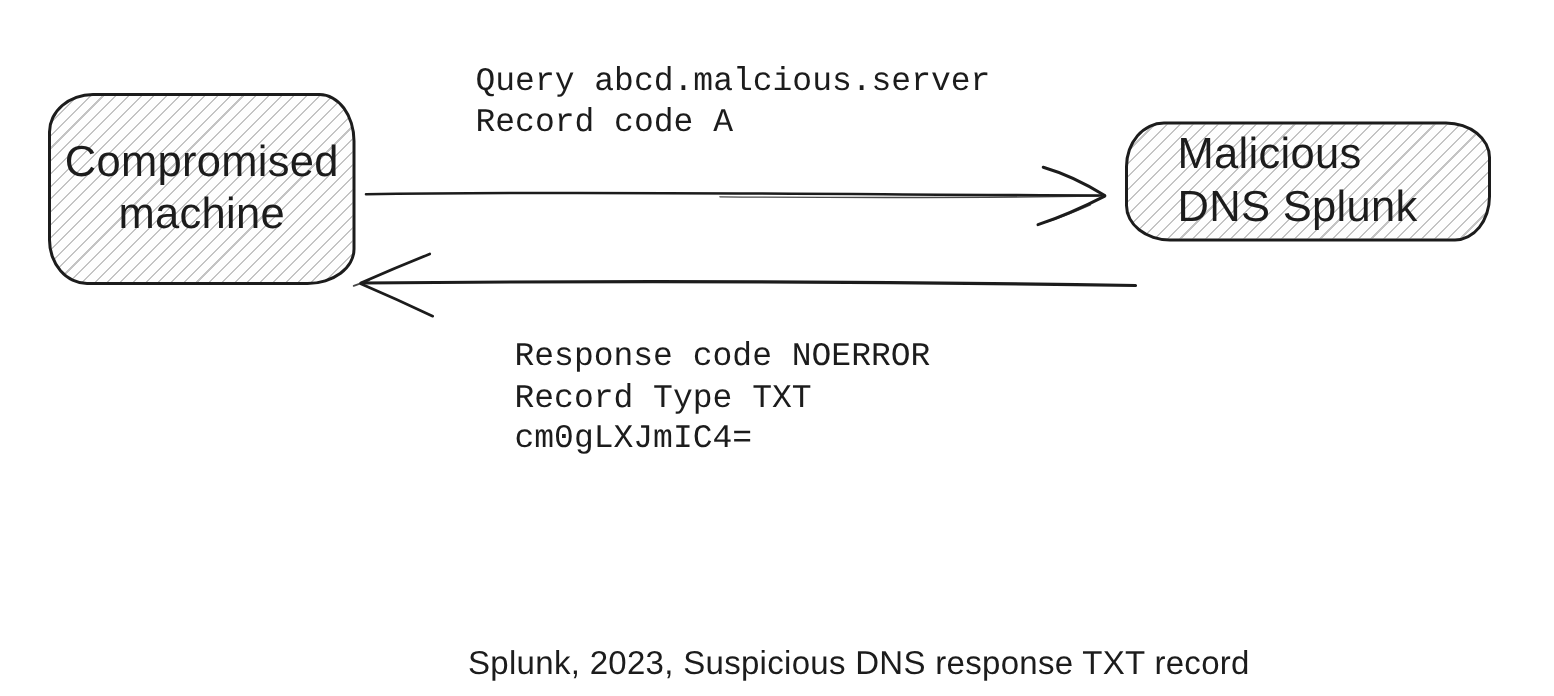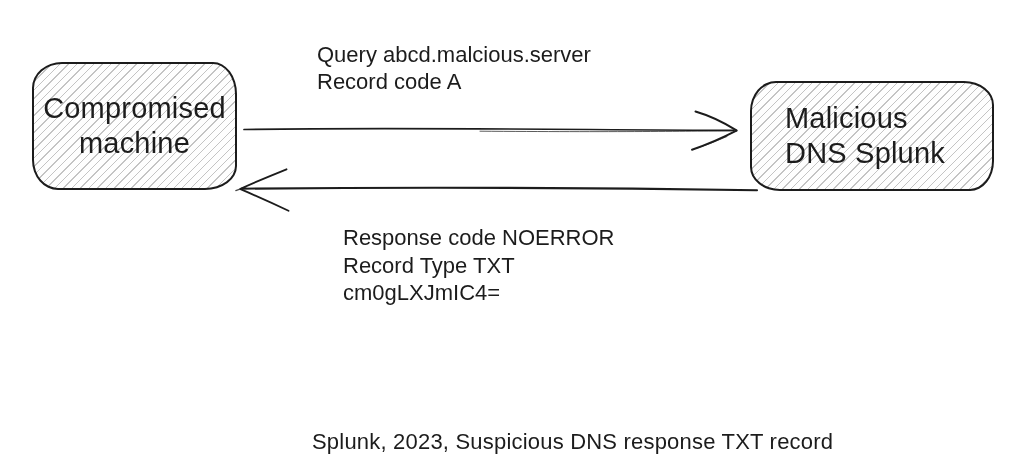--- a/index.html
+++ b/index.html
@@ -47,29 +47,30 @@
     letter-spacing: 0.2px;
   }
   .node--left {
     left: 32px; top: 62px;
     width: 205px; height: 128px;
     border-radius: 30px 24px 32px 26px / 26px 32px 24px 30px;
     text-align: center;
   }
   .node--right {
     left: 750px; top: 81px;
-    width: 244px; height: 110px;
+    width: 244px; height: 80px;
     border-radius: 26px 30px 24px 30px / 30px 24px 30px 24px;
     padding-left: 33px;
     text-align: left;
   }
   .msg {
     position: absolute;
     font-size: 22px;
     line-height: 27px;
+    font-family: Liberation Mono, monospace;
   }
   .msg--query { left: 317px; top: 41px; }
   .msg--response { left: 343px; top: 224px; line-height: 27.5px; }
   .caption {
     position: absolute;
     left: 298px; top: 429px;
     font-size: 22px;
     letter-spacing: 0.2px;
     margin-left: 14px;
   }

